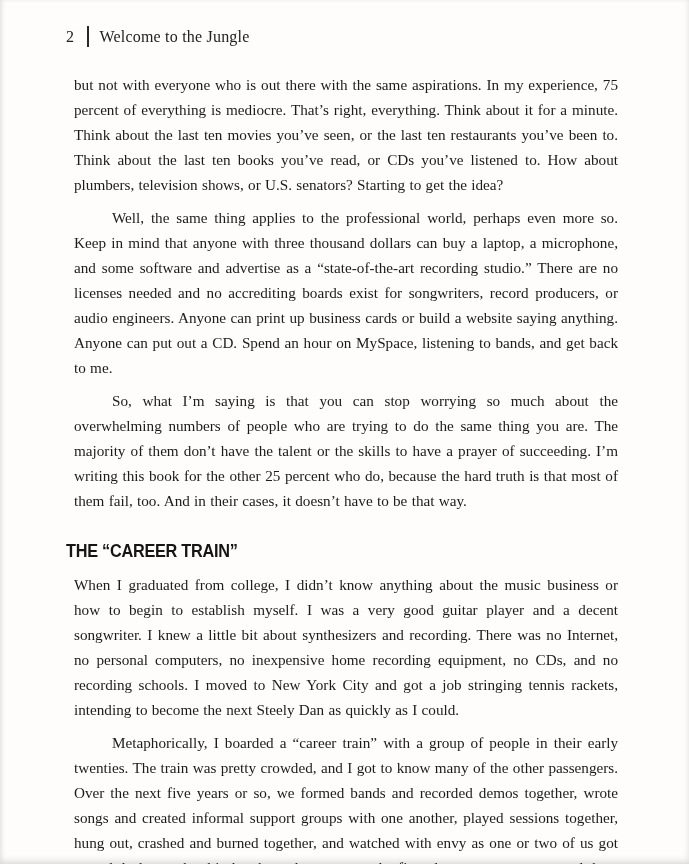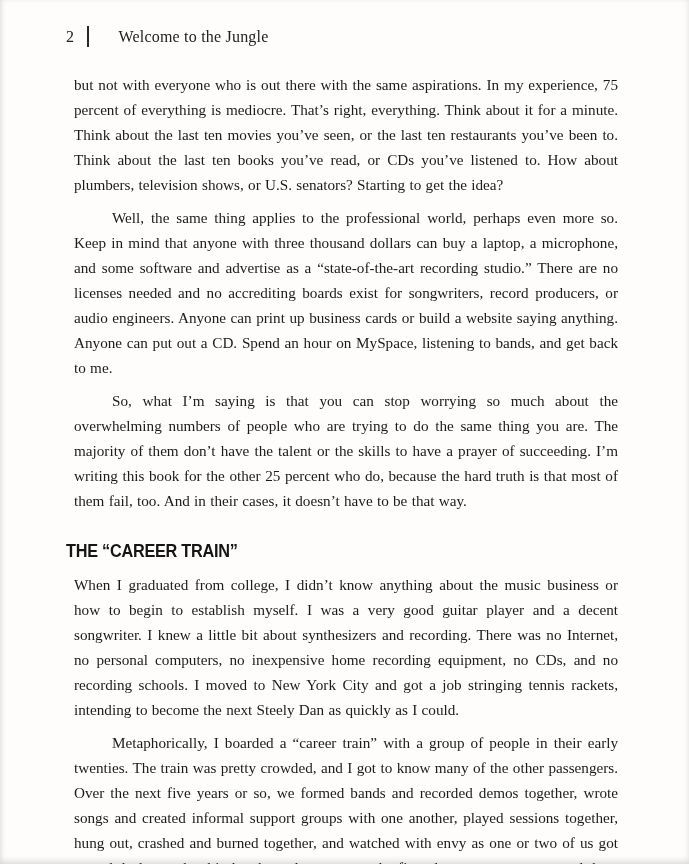--- a/index.html
+++ b/index.html
@@ -31,21 +31,21 @@
     font-weight: normal;
     padding-right: 13px;
   }
   .header-divider {
     width: 1.5px;
     height: 21px;
     background: #2a2926;
     display: inline-block;
   }
   .running-title {
-    padding-left: 30px;
+    padding-left: 11px;
     letter-spacing: 0.2px;
   }
   .page-body {
     font-size: 15.2px;
     line-height: 25px;
   }
   .body-paragraph {
     margin: 8px;
     text-align: justify;
     word-spacing: 0.5px;

